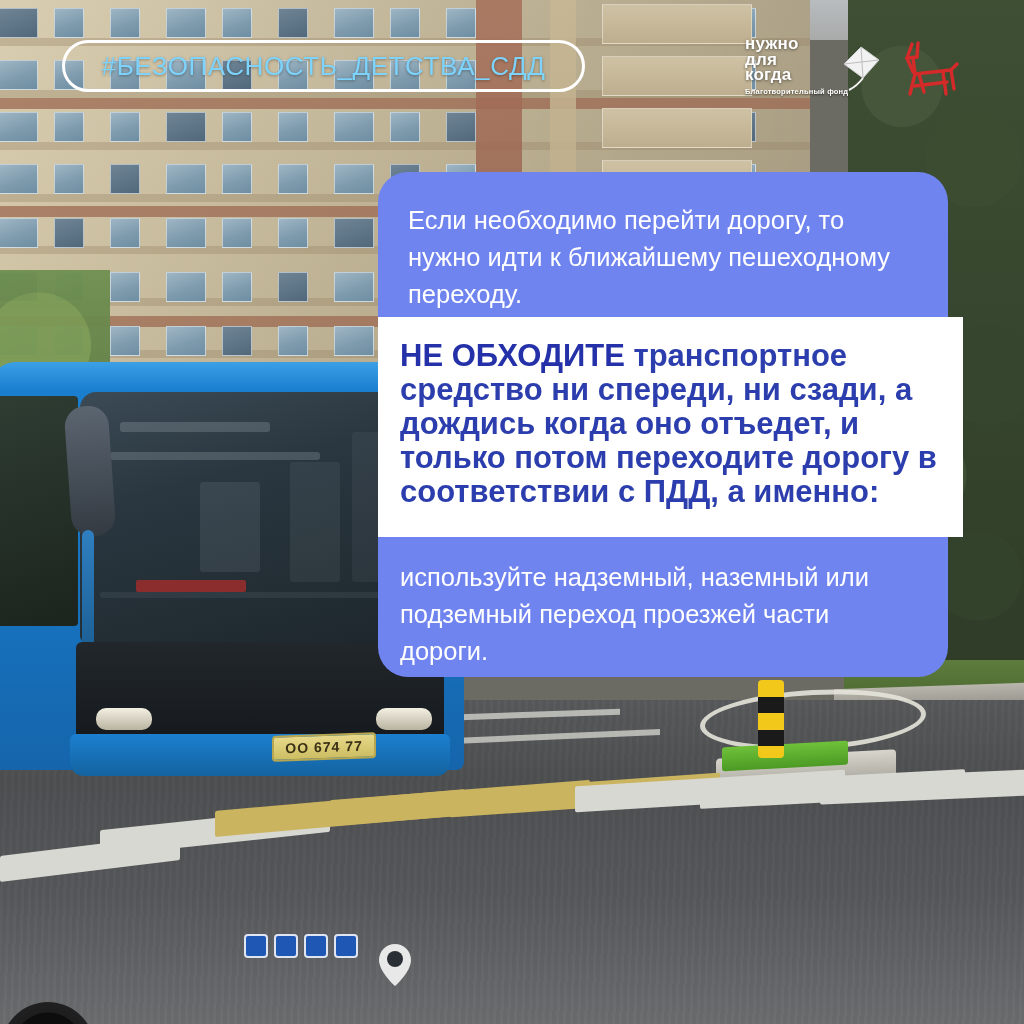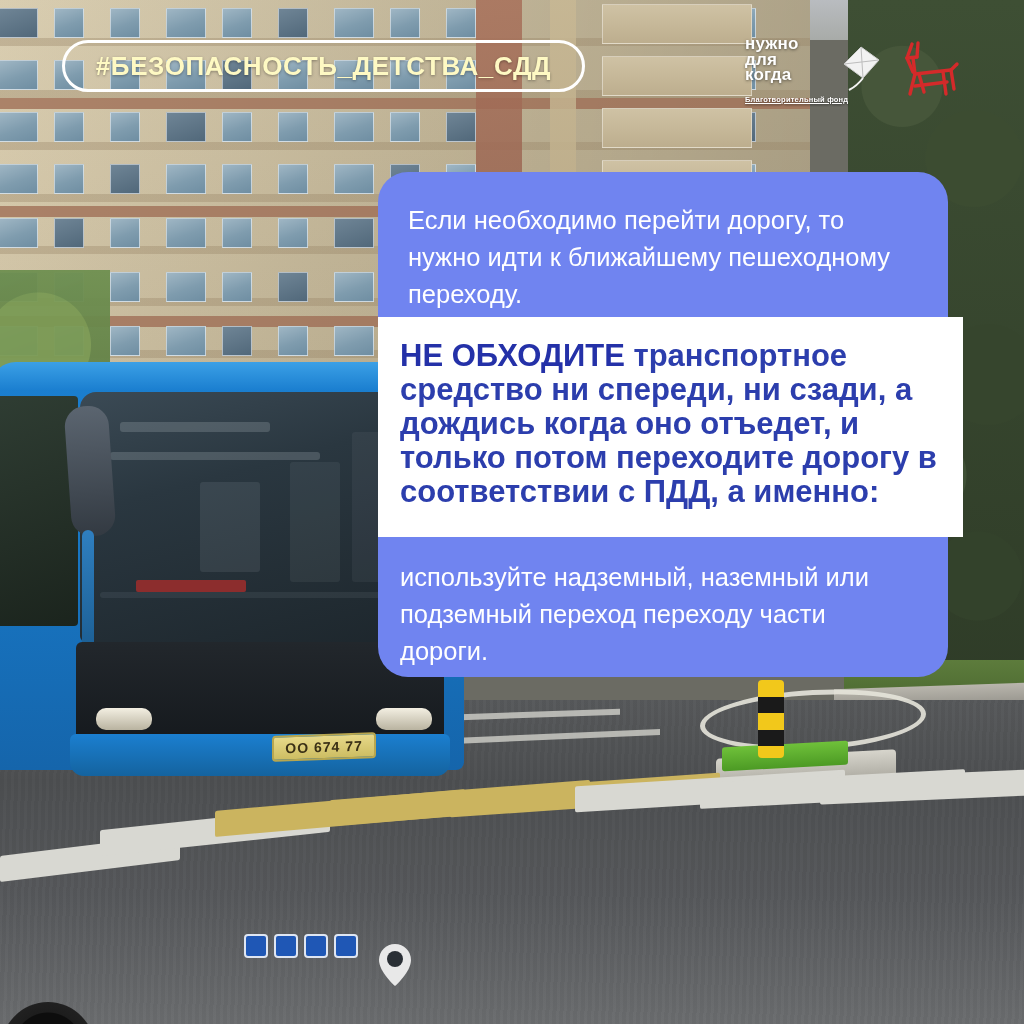--- a/index.html
+++ b/index.html
@@ -120,29 +120,29 @@
   .bus-wheel { position:absolute; left:16px; top:640px; width:96px; height:100px;
      background:radial-gradient(circle at 50% 45%, #0d0d0d 0 34px, #1d1d1d 35px, #2a2a2a 100%);
      border-radius:50% 50% 46% 46%; }
 
   
   .pill {
     position:absolute; left:62px; top:40px; width:523px; height:52px;
     border:3px solid #ffffff; border-radius:26px;
     display:flex; align-items:center; justify-content:center;
   }
-  .pill-text { color:#fef9c3; font-size:26px; font-weight:bold; letter-spacing:.6px;
+  .pill-text { color:#7dd3fc; font-size:26px; font-weight:normal; letter-spacing:.6px;
      white-space:nowrap; text-shadow:0 1px 3px rgba(0,0,0,.35); }
 
   
   .logo-block { position:absolute; left:745px; top:36px; width:125px; height:62px; color:#fff; }
   .logo-l { display:block; font-size:17px; font-weight:bold; line-height:15.5px;
      letter-spacing:.2px; text-shadow:0 1px 3px rgba(0,0,0,.5); }
-  .logo-sub { display:block; margin-top:12px; font-size:7.5px; font-weight:bold;
-     letter-spacing:.2px; text-shadow:0 1px 2px rgba(0,0,0,.6);text-decoration:underline; }
+  .logo-sub { display:block; margin-top:4px; font-size:7.5px; font-weight:bold;
+     letter-spacing:.2px; text-shadow:0 1px 2px rgba(0,0,0,.6); }
   .kite { position:absolute; left:840px; top:44px; width:42px; height:52px; }
   .horse { position:absolute; left:893px; top:34px; width:72px; height:70px; }
 
   
   .panel { position:absolute; left:378px; top:172px; width:570px; height:505px;
      background:#7084f0; border-radius:30px; overflow:visible; }
   .panel-pad { padding:30px 30px 0 30px; }
   .p-blue { color:#ffffff; font-size:25.5px; line-height:37px; font-weight:500; }
 
   .white-band { position:absolute; left:378px; top:317px; width:585px; height:220px;
@@ -373,15 +373,15 @@
       <div class="p-blue">Если необходимо перейти дорогу, то нужно идти к ближайшему пешеходному переходу.</div>
     </div>
   </div>
 
   <div class="white-band">
     <div class="white-inner">
       <div class="p-dark"><span class="strong">НЕ ОБХОДИТЕ</span><span> транспортное средство ни спереди, ни сзади, а дождись когда оно отъедет, и только потом переходите дорогу в соответствии с ПДД, а именно:</span></div>
     </div>
   </div>
 
-  <div class="p-blue2">используйте надземный, наземный или подземный переход переходу части дороги.</div>
+  <div class="p-blue2">используйте надземный, наземный или подземный переход проезжей части дороги.</div>
 
 </div>
 
 </body></html>

